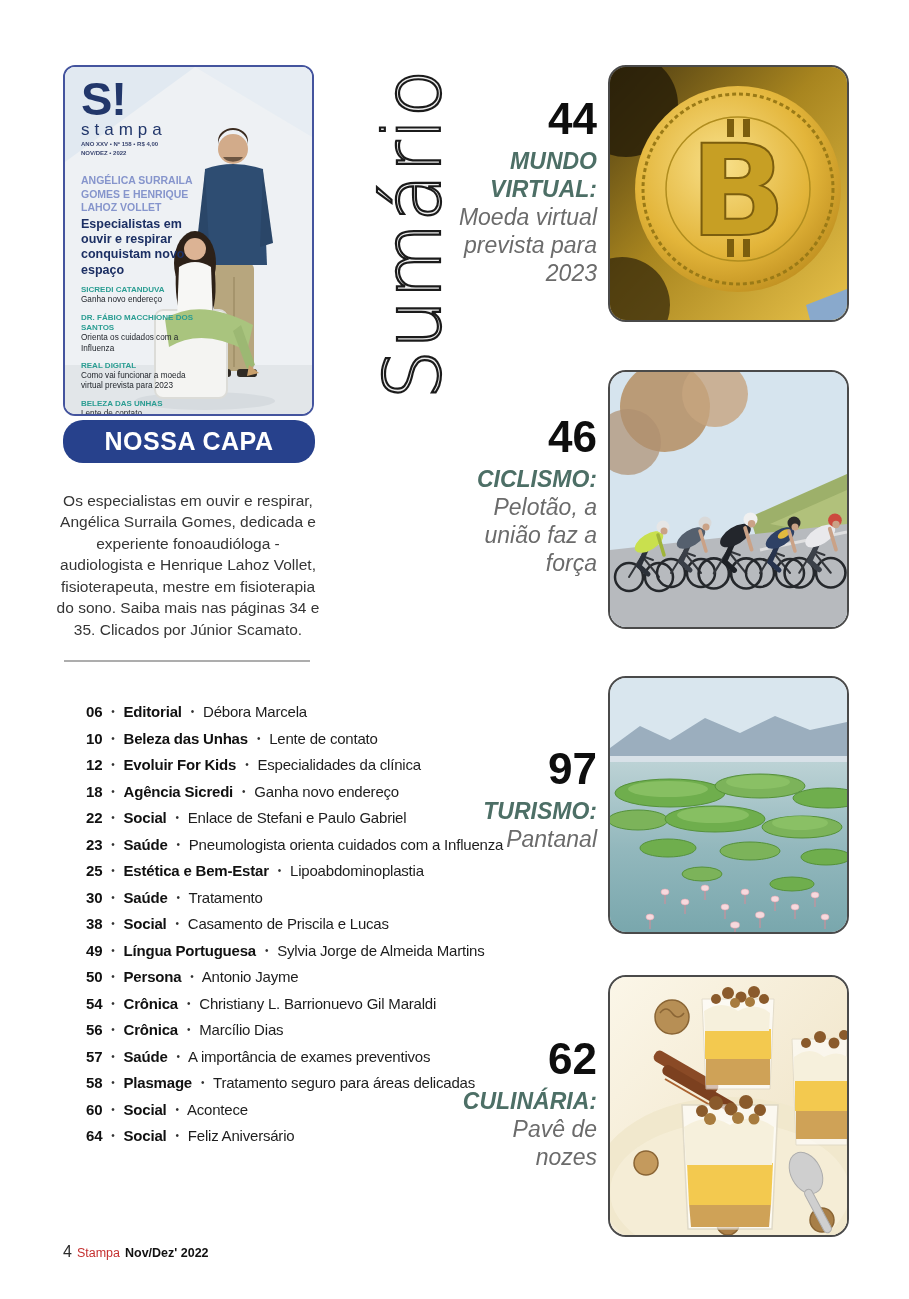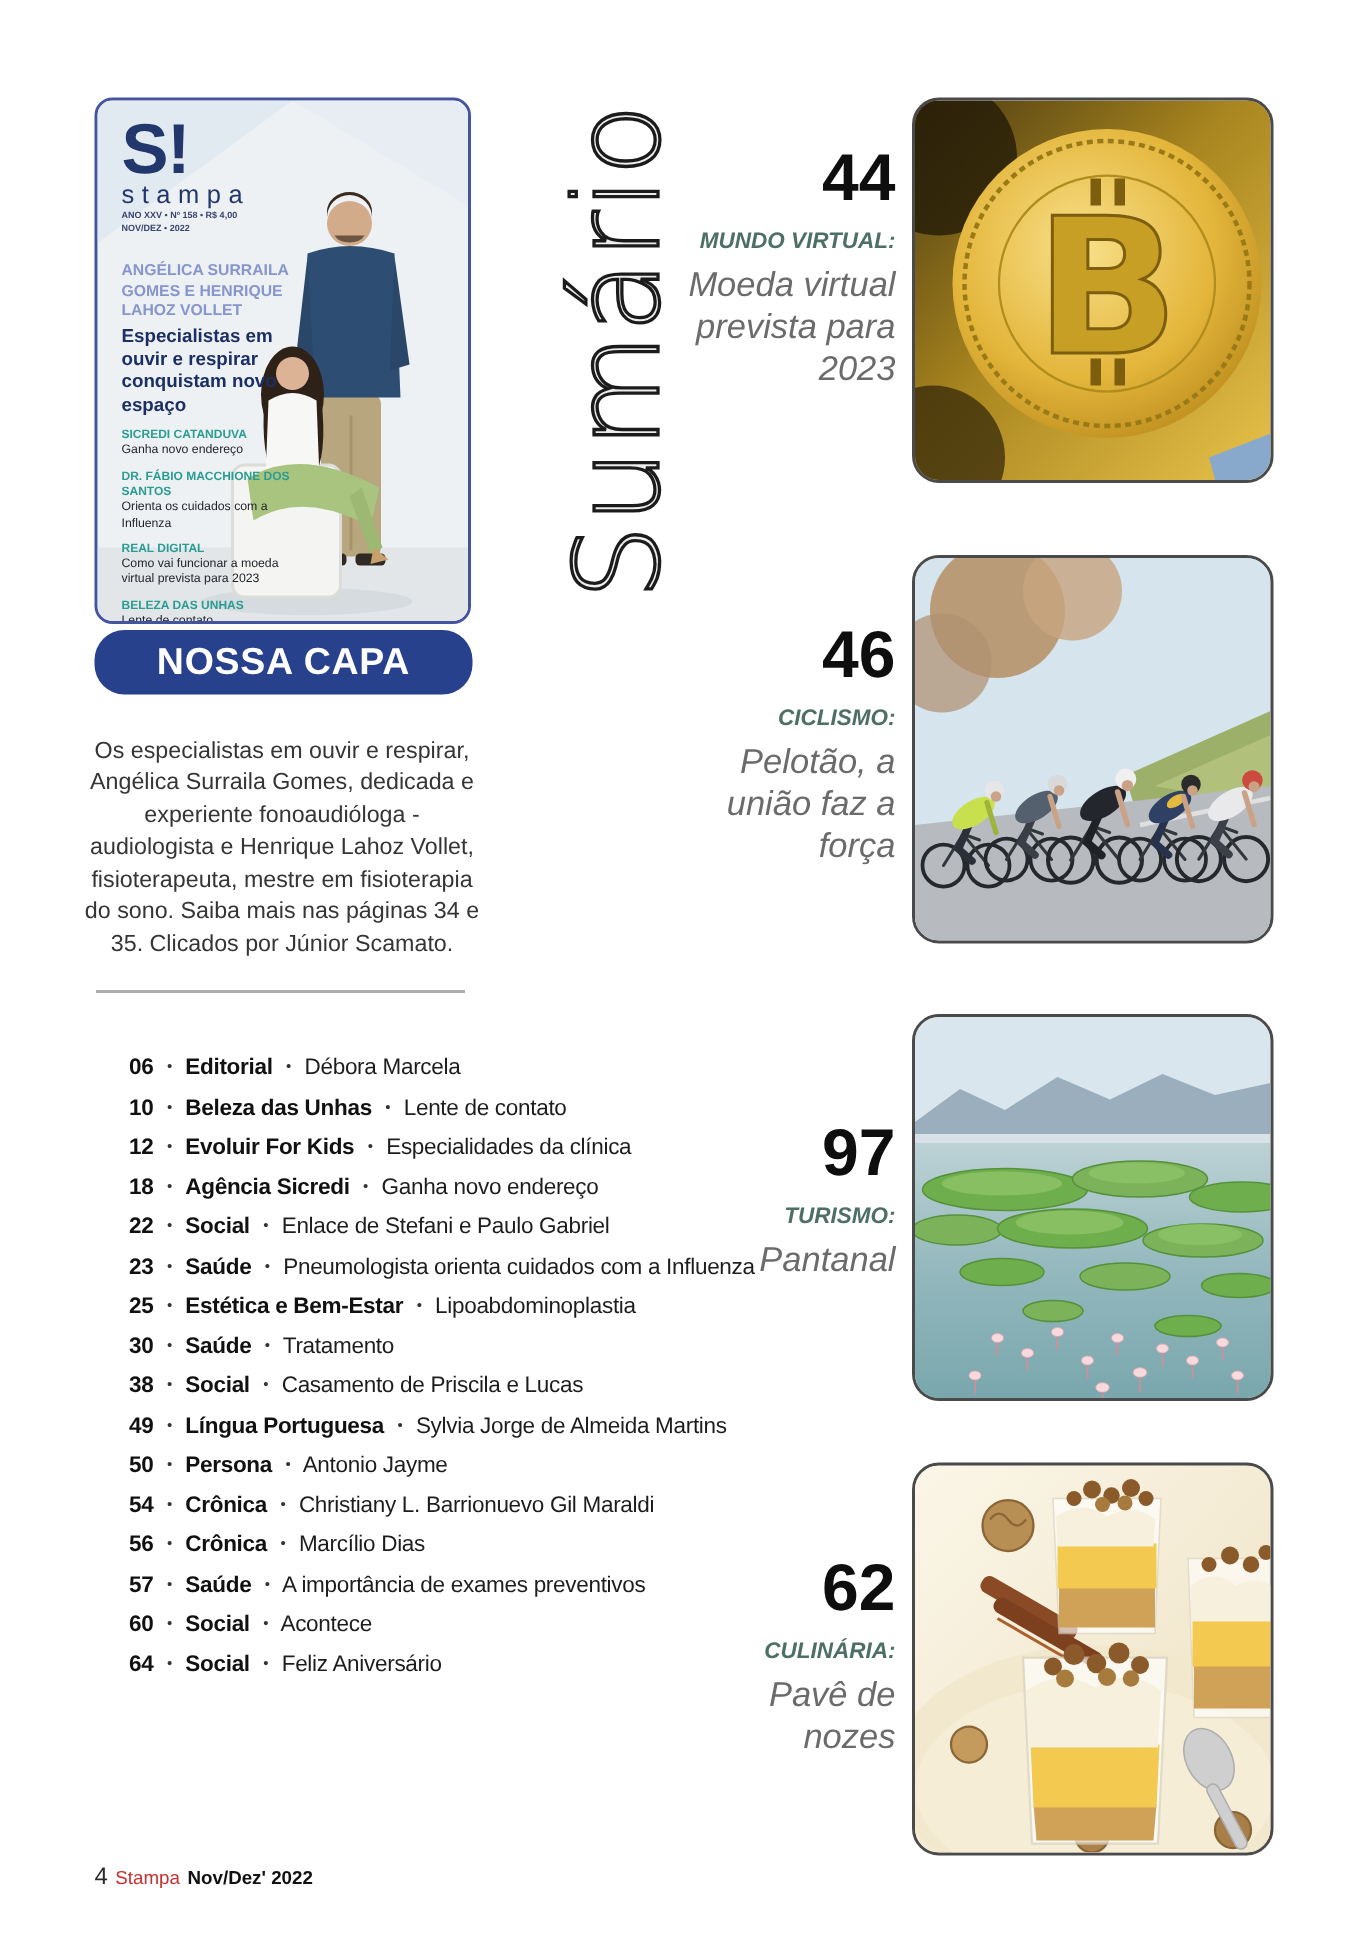--- a/index.html
+++ b/index.html
@@ -53,21 +53,21 @@
   .fi2{top:370px;height:255px;}
   .fi3{top:676px;height:254px;}
   .fi4{top:975px;height:258px;}
 
   .feat-text{position:absolute;width:140px;left:457px;text-align:right;}
   .ft1{top:97px;}
   .ft2{top:415px;}
   .ft3{top:747px;}
   .ft4{top:1037px;}
   .feat-num{font-size:44px;font-weight:bold;color:#0e0e0e;line-height:1;margin-bottom:6px;}
-  .feat-section{font-size:15px;font-style:italic;font-weight:bold;color:#4d6f66;line-height:28px;}
+  .feat-section{font-size:23px;font-style:italic;font-weight:bold;color:#4d6f66;line-height:28px;}
   .feat-title{font-size:23px;font-style:italic;color:#6b6b6b;line-height:28px;}
 
   
   .footer{position:absolute;left:63px;top:1243px;display:flex;align-items:baseline;gap:5px;}
   .footer .pg{font-size:16px;color:#2b2b2b;}
   .footer .mag{font-size:12.5px;color:#c53030;}
   .footer .iss{font-size:12.5px;font-weight:600;color:#111;}
 </style>
 </head>
 <body>
@@ -231,20 +231,27 @@
         <span class="toc-title">Marcílio Dias</span>
       </div>
       <div class="toc-item">
         <span class="toc-page">57</span>
         <span class="toc-dot">•</span>
         <span class="toc-section">Saúde</span>
         <span class="toc-dot">•</span>
         <span class="toc-title">A importância de exames preventivos</span>
       </div>
       <div class="toc-item">
+        <span class="toc-page">58</span>
+        <span class="toc-dot">•</span>
+        <span class="toc-section">Plasmage</span>
+        <span class="toc-dot">•</span>
+        <span class="toc-title">Tratamento seguro para áreas delicadas</span>
+      </div>
+      <div class="toc-item">
         <span class="toc-page">60</span>
         <span class="toc-dot">•</span>
         <span class="toc-section">Social</span>
         <span class="toc-dot">•</span>
         <span class="toc-title">Acontece</span>
       </div>
       <div class="toc-item">
         <span class="toc-page">64</span>
         <span class="toc-dot">•</span>
         <span class="toc-section">Social</span>

